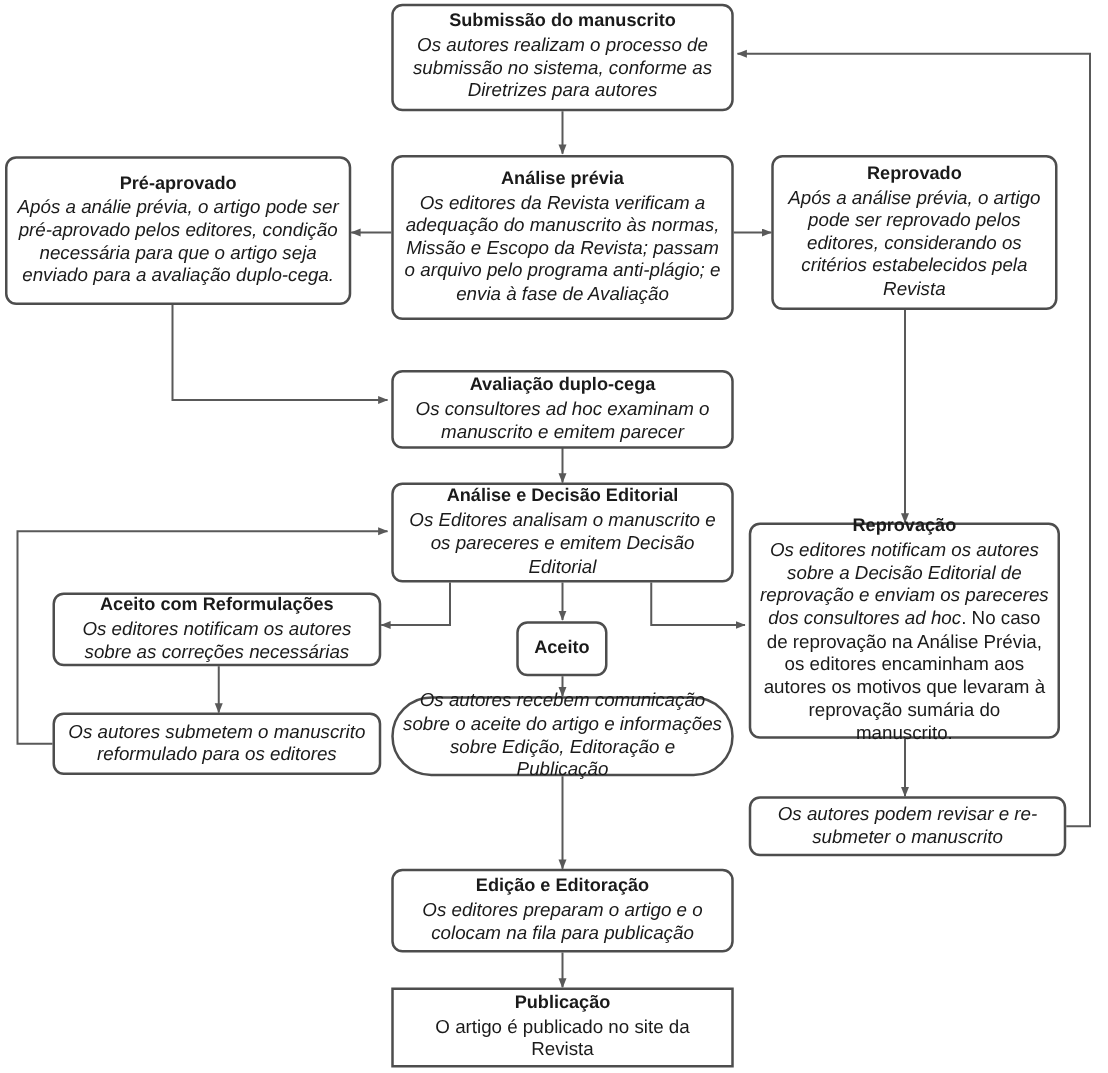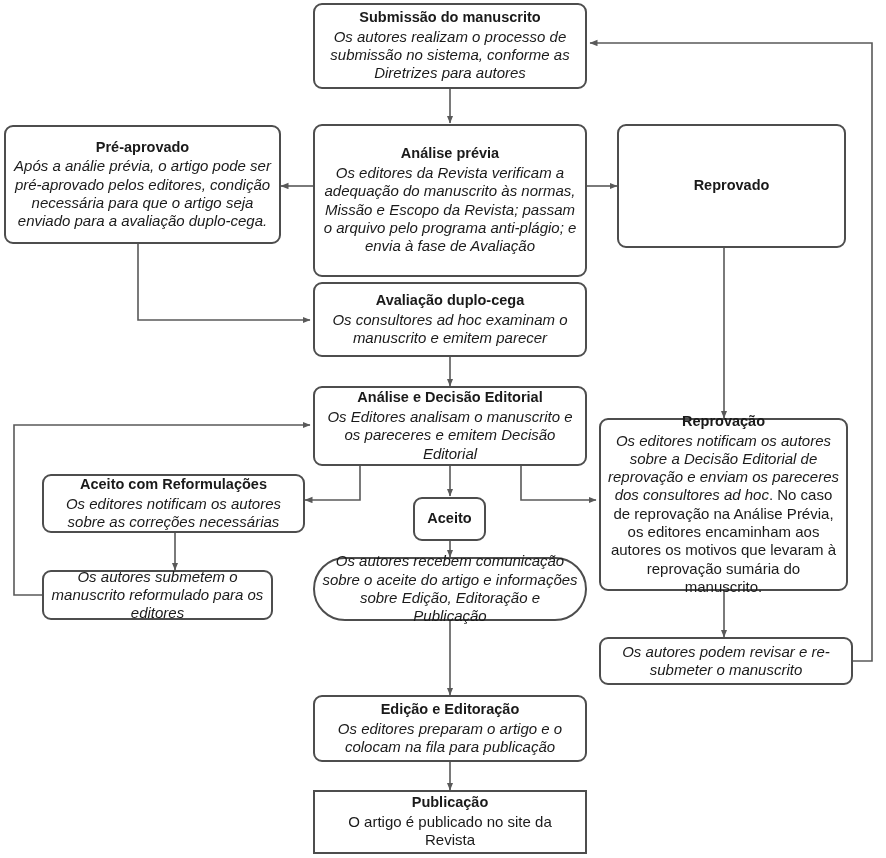--- a/index.html
+++ b/index.html
@@ -99,55 +99,56 @@
 
       <path d="M450,762 L450,790"></path>
     </g>
   </svg>
 
   <div class="node" style="left:313px; top:3px; width:274px; height:86px;">
     <div class="title">Submissão do manuscrito</div>
     <div class="body">Os autores realizam o processo de submissão no sistema, conforme as Diretrizes para autores</div>
   </div>
 
-  <div class="node" style="left:313px; top:124px; width:274px; height:153px;">
+  <div class="node" style="left:313px; top:124px; width:274px; height:132px;">
     <div class="title">Análise prévia</div>
     <div class="body">Os editores da Revista verificam a adequação do manuscrito às normas, Missão e Escopo da Revista; passam o arquivo pelo programa anti-plágio; e envia à fase de Avaliação</div>
   </div>
 
   <div class="node" style="left:4px; top:125px; width:277px; height:119px;">
     <div class="title">Pré-aprovado</div>
     <div class="body">Após a análie prévia, o artigo pode ser pré-aprovado pelos editores, condição necessária para que o artigo seja enviado para a avaliação duplo-cega.</div>
   </div>
 
   <div class="node" style="left:617px; top:124px; width:229px; height:124px;">
     <div class="title">Reprovado</div>
+    <div class="body">Após a análise prévia, o artigo pode ser reprovado pelos editores, considerando os critérios estabelecidos pela Revista</div>
   </div>
 
-  <div class="node" style="left:313px; top:282px; width:274px; height:75px;">
+  <div class="node" style="left:313px; top:296px; width:274px; height:63px;">
     <div class="title">Avaliação duplo-cega</div>
     <div class="body">Os consultores ad hoc examinam o manuscrito e emitem parecer</div>
   </div>
 
   <div class="node" style="left:313px; top:386px; width:274px; height:80px;">
     <div class="title">Análise e Decisão Editorial</div>
     <div class="body">Os Editores analisam o manuscrito e os pareceres e emitem Decisão Editorial</div>
   </div>
 
   <div class="node" style="left:599px; top:418px; width:249px; height:173px;">
     <div class="title">Reprovação</div>
     <div class="body"><span>Os editores notificam os autores sobre a Decisão Editorial de reprovação e enviam os pareceres dos consultores ad hoc</span><span class="roman" style="font-style:normal;">. No caso de reprovação na Análise Prévia, os editores encaminham aos autores os motivos que levaram à reprovação sumária do manuscrito.</span></div>
   </div>
 
   <div class="node" style="left:42px; top:474px; width:263px; height:59px;">
     <div class="title">Aceito com Reformulações</div>
     <div class="body">Os editores notificam os autores sobre as correções necessárias</div>
   </div>
 
-  <div class="node" style="left:42px; top:570px; width:231px; height:50px;">
+  <div class="node" style="left:42px; top:570px; width:263px; height:50px;">
     <div class="body">Os autores submetem o manuscrito reformulado para os editores</div>
   </div>
 
   <div class="node small" style="left:413px; top:497px; width:73px; height:44px;">
     <div class="title">Aceito</div>
   </div>
 
   <div class="node" style="left:313px; top:557px; width:274px; height:64px;border-radius:32px;">
     <div class="body">Os autores recebem comunicação sobre o aceite do artigo e informações sobre Edição, Editoração e Publicação</div>
   </div>

